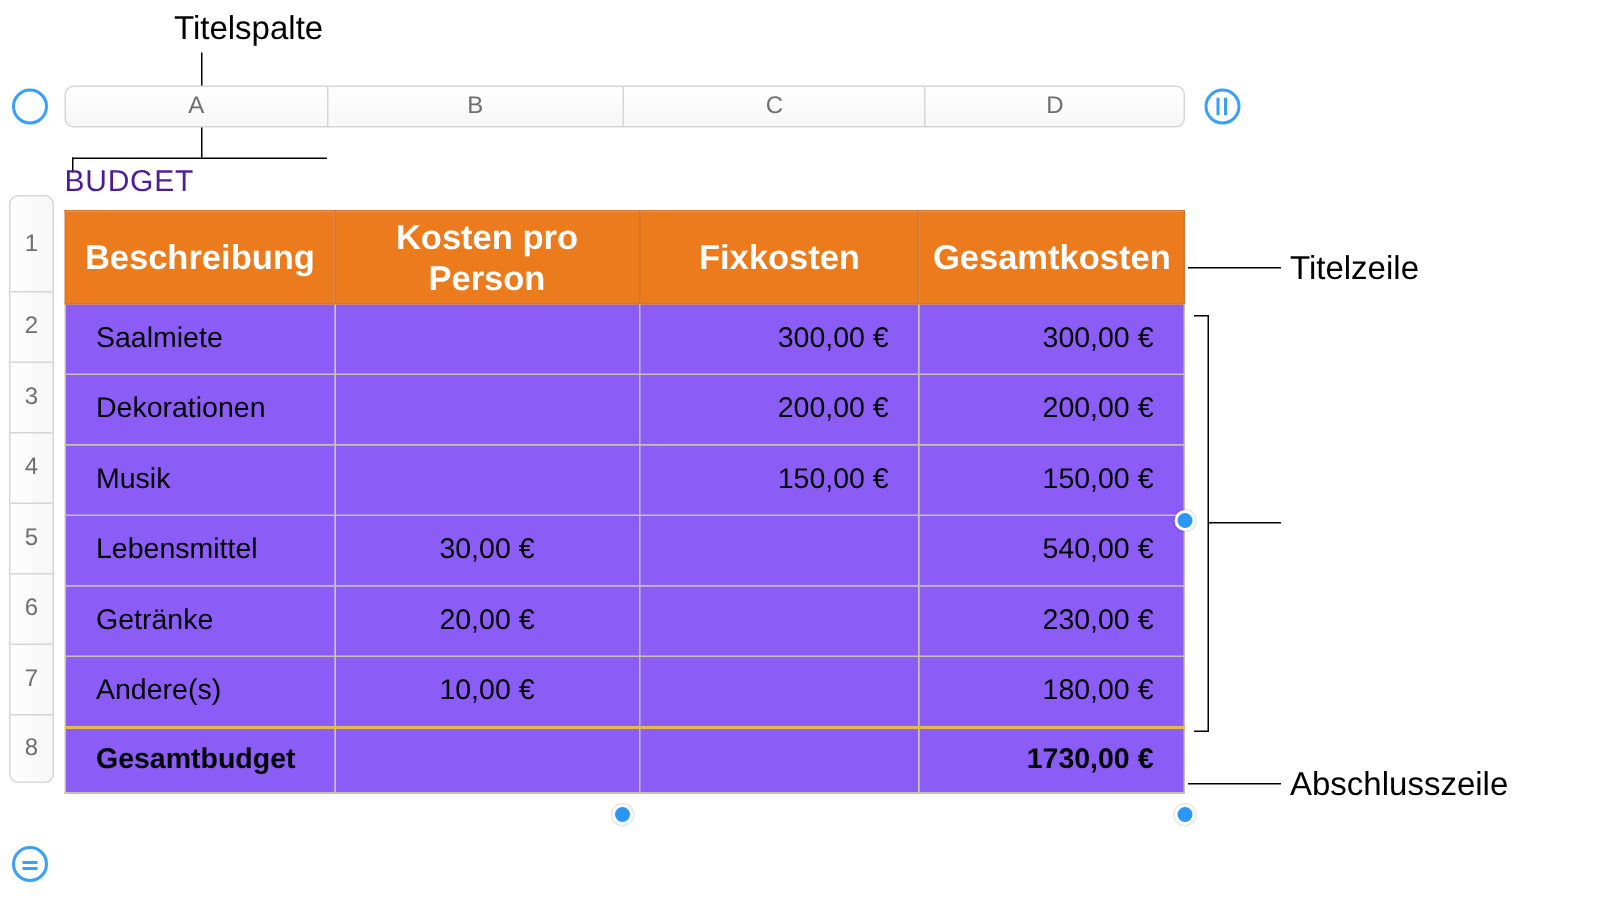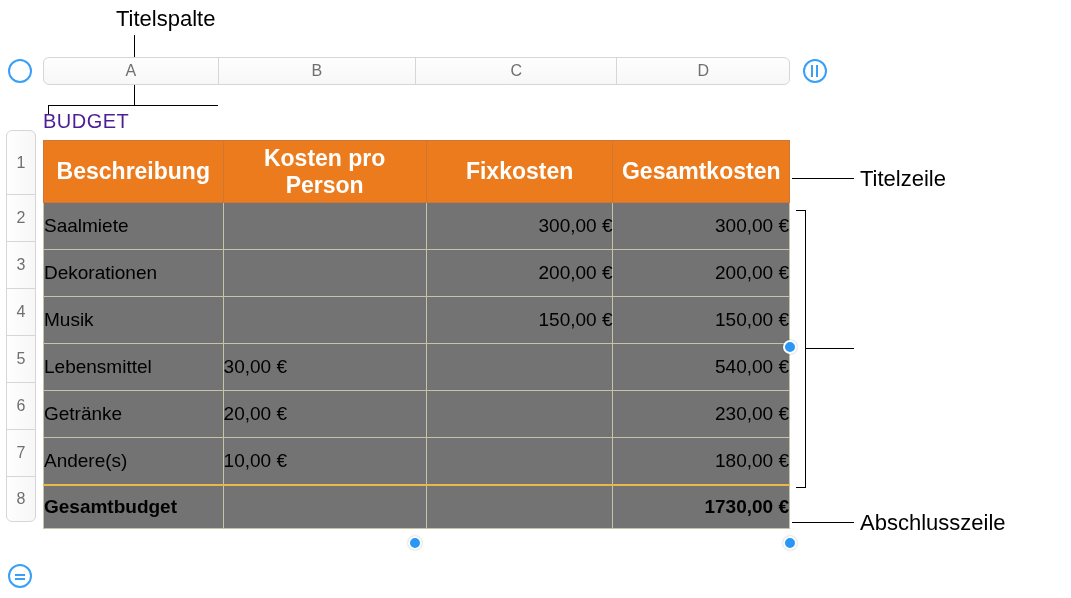--- a/index.html
+++ b/index.html
@@ -134,34 +134,34 @@
     table.budget th {
       background: #ec7b1d;
       color: #fff;
       font-weight: 600;
       font-size: 23px;
       height: 62px;
       border: 1px solid #cf7637;
       text-align: center;
     }
     table.budget td {
-      background: #737373;
+      background: #8b5cf6;
       border: 1px solid #c6c3a8;
       height: 47px;
       font-size: 19px;
       color: #000;
-      padding: 0 0;
+      padding: 0 20px;
     }
     table.budget tr.footer td {
       font-weight: 700;
       border-top: 2px solid #eab84a;
       height: 44px;
     }
     .col-a { width: 175px; text-align: left; }
-    .col-b { width: 198px; text-align: left; }
+    .col-b { width: 198px; text-align: center; }
     .col-c { width: 182px; text-align: right; }
     .col-d { width: 172px; text-align: right; }
 
     
     .sel-dot {
       position: absolute;
       width: 14px; height: 14px;
       background: #2a97f6;
       border: 2px solid #fff;
       border-radius: 50%;

